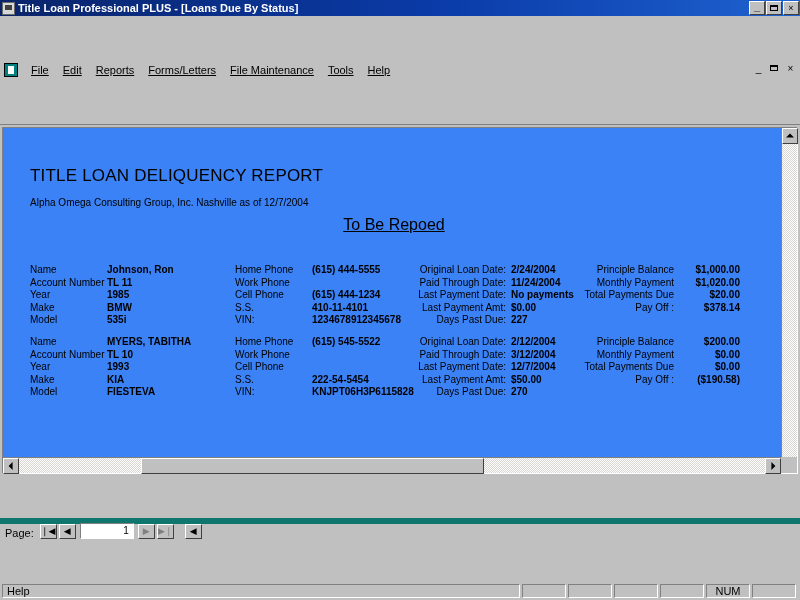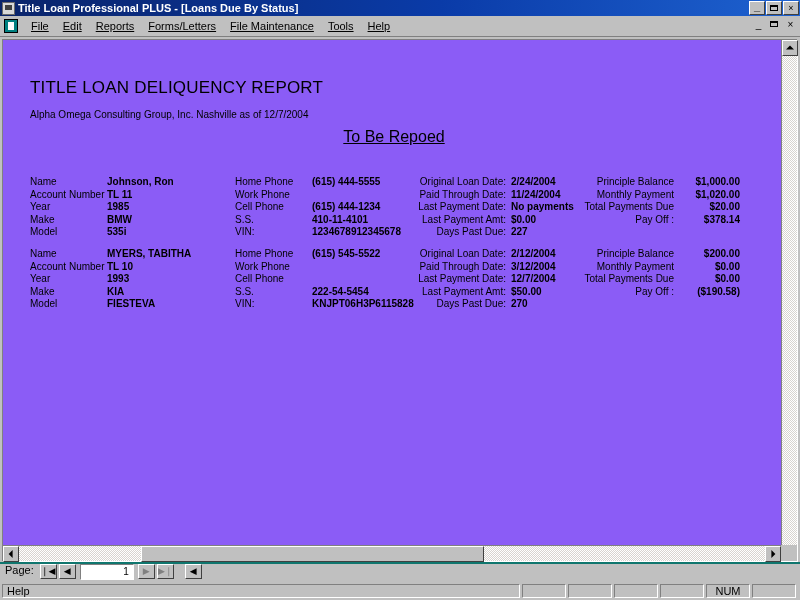--- a/index.html
+++ b/index.html
@@ -17,20 +17,21 @@
   }
 
   
   #app-window {
     width: 800px;
     height: 600px;
     background: #c0c0c0;
     display: flex;
     flex-direction: column;
     position: relative;
+    gap: 44px;
   }
 
   
   #title-bar {
     height: 16px;
     background: linear-gradient(to right, #0a246a 0%, #0a3ba8 55%, #1e62d0 100%);
     display: flex;
     align-items: center;
     padding: 0 1px 0 2px;
     box-sizing: border-box;
@@ -235,21 +236,21 @@
     border-right: 1px solid #404040;
     border-bottom: 1px solid #404040;
     box-sizing: border-box;
     cursor: default;
   }
 
   
   #page-surface {
     position: absolute;
     left: 0; top: 0; right: 16px; bottom: 16px;
-    background: #8b5cf6;
+    background: #3b82f6;
     overflow: hidden;
   }
 
   
   #report {
     position: absolute;
     left: 27px;
     top: 38px;
     width: 710px;
     color: #000;
@@ -308,25 +309,25 @@
   .colD { left: 548px; width: 162px; }
   .colD .row { display: flex; }
   .colD .lbl { flex: 1 1 auto; text-align: right; font-size: 10px; }
   .colD .val { width: 66px; text-align: right; font-weight: bold; font-size: 10px; }
 
   
   #page-bar {
     height: 21px;
     background: #c0c0c0;
     display: flex;
-    align-items: flex-start;
+    align-items: flex-end;
     padding-left: 5px;
     box-sizing: border-box;
     flex: 0 0 auto;
-    border-top: 2px solid #0f766e;
+    border-top: 6px solid #0f766e;
   }
   #page-label { font-size: 11px; margin-right: 6px; }
   .nav-btn {
     width: 17px; height: 15px;
     background: #c0c0c0;
     border-top: 1px solid #ffffff;
     border-left: 1px solid #ffffff;
     border-right: 1px solid #404040;
     border-bottom: 1px solid #404040;
     box-sizing: border-box;

